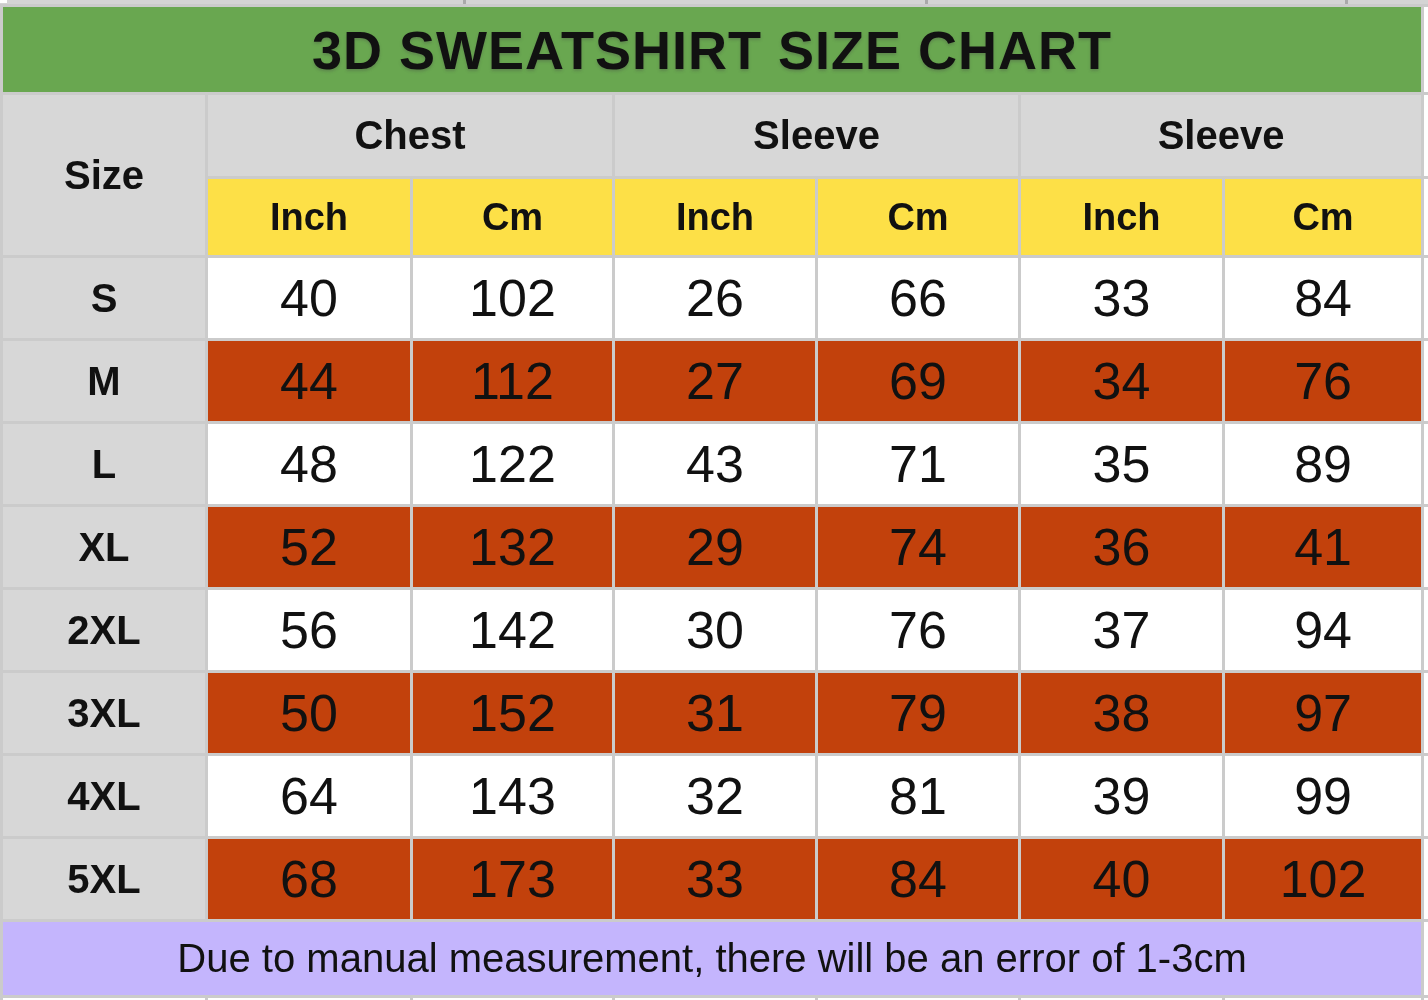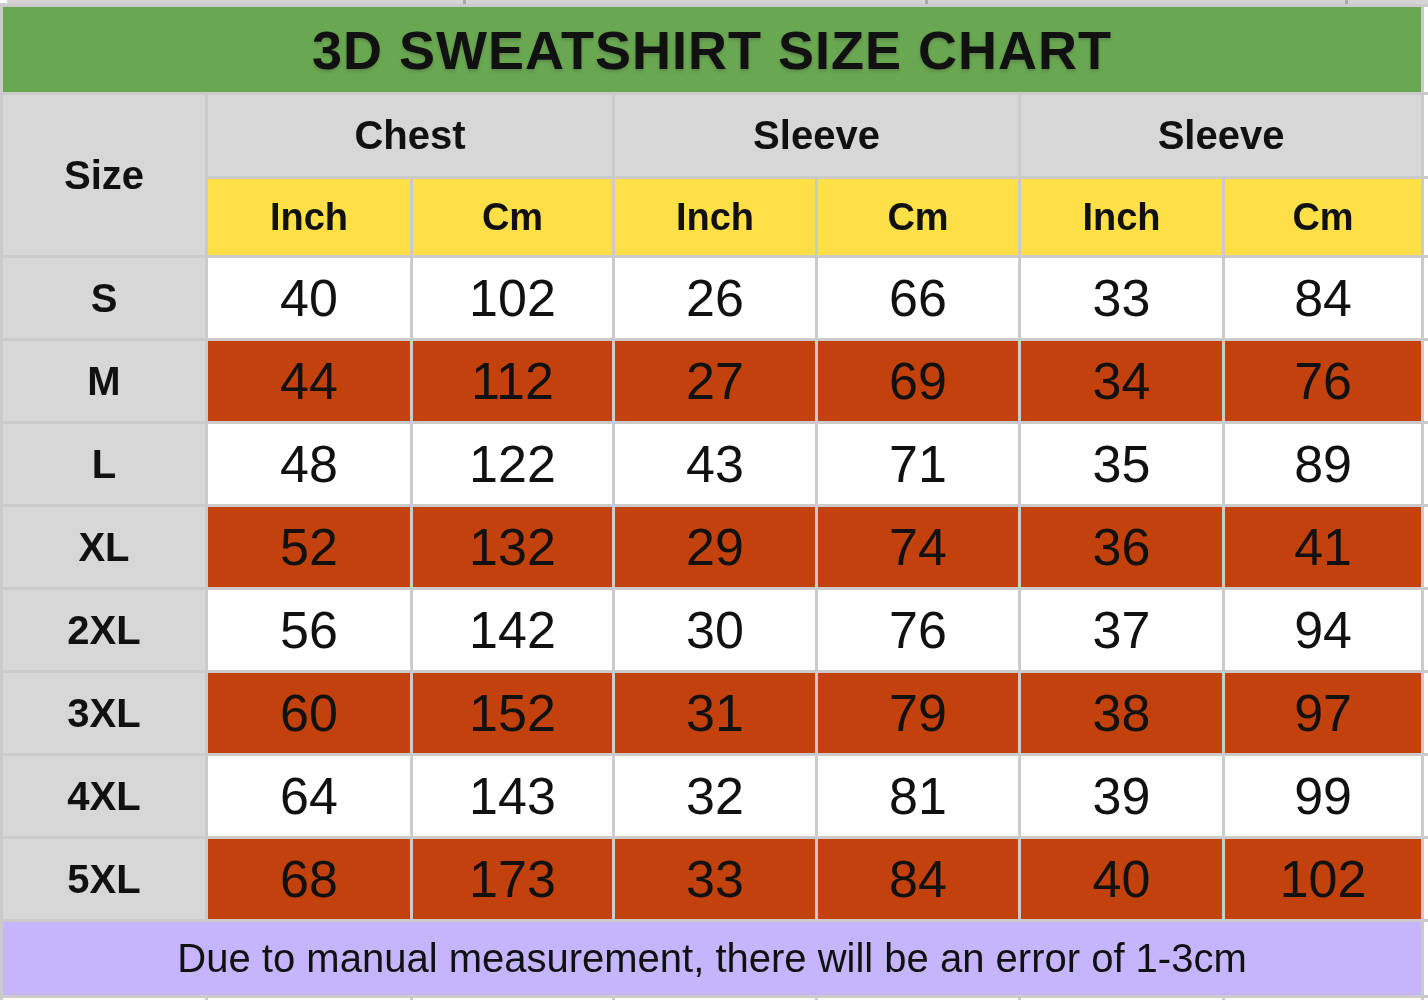--- a/index.html
+++ b/index.html
@@ -169,21 +169,21 @@
       <td class="value-cell">142</td>
       <td class="value-cell">30</td>
       <td class="value-cell">76</td>
       <td class="value-cell">37</td>
       <td class="value-cell">94</td>
       <td class="sliver-cell"></td>
     </tr>
 
     <tr class="data-row row-gray">
       <td class="size-cell">3XL</td>
-      <td class="value-cell">60</td>
+      <td class="value-cell">50</td>
       <td class="value-cell">152</td>
       <td class="value-cell">31</td>
       <td class="value-cell">79</td>
       <td class="value-cell">38</td>
       <td class="value-cell">97</td>
       <td class="sliver-cell"></td>
     </tr>
 
     <tr class="data-row row-white">
       <td class="size-cell">4XL</td>

